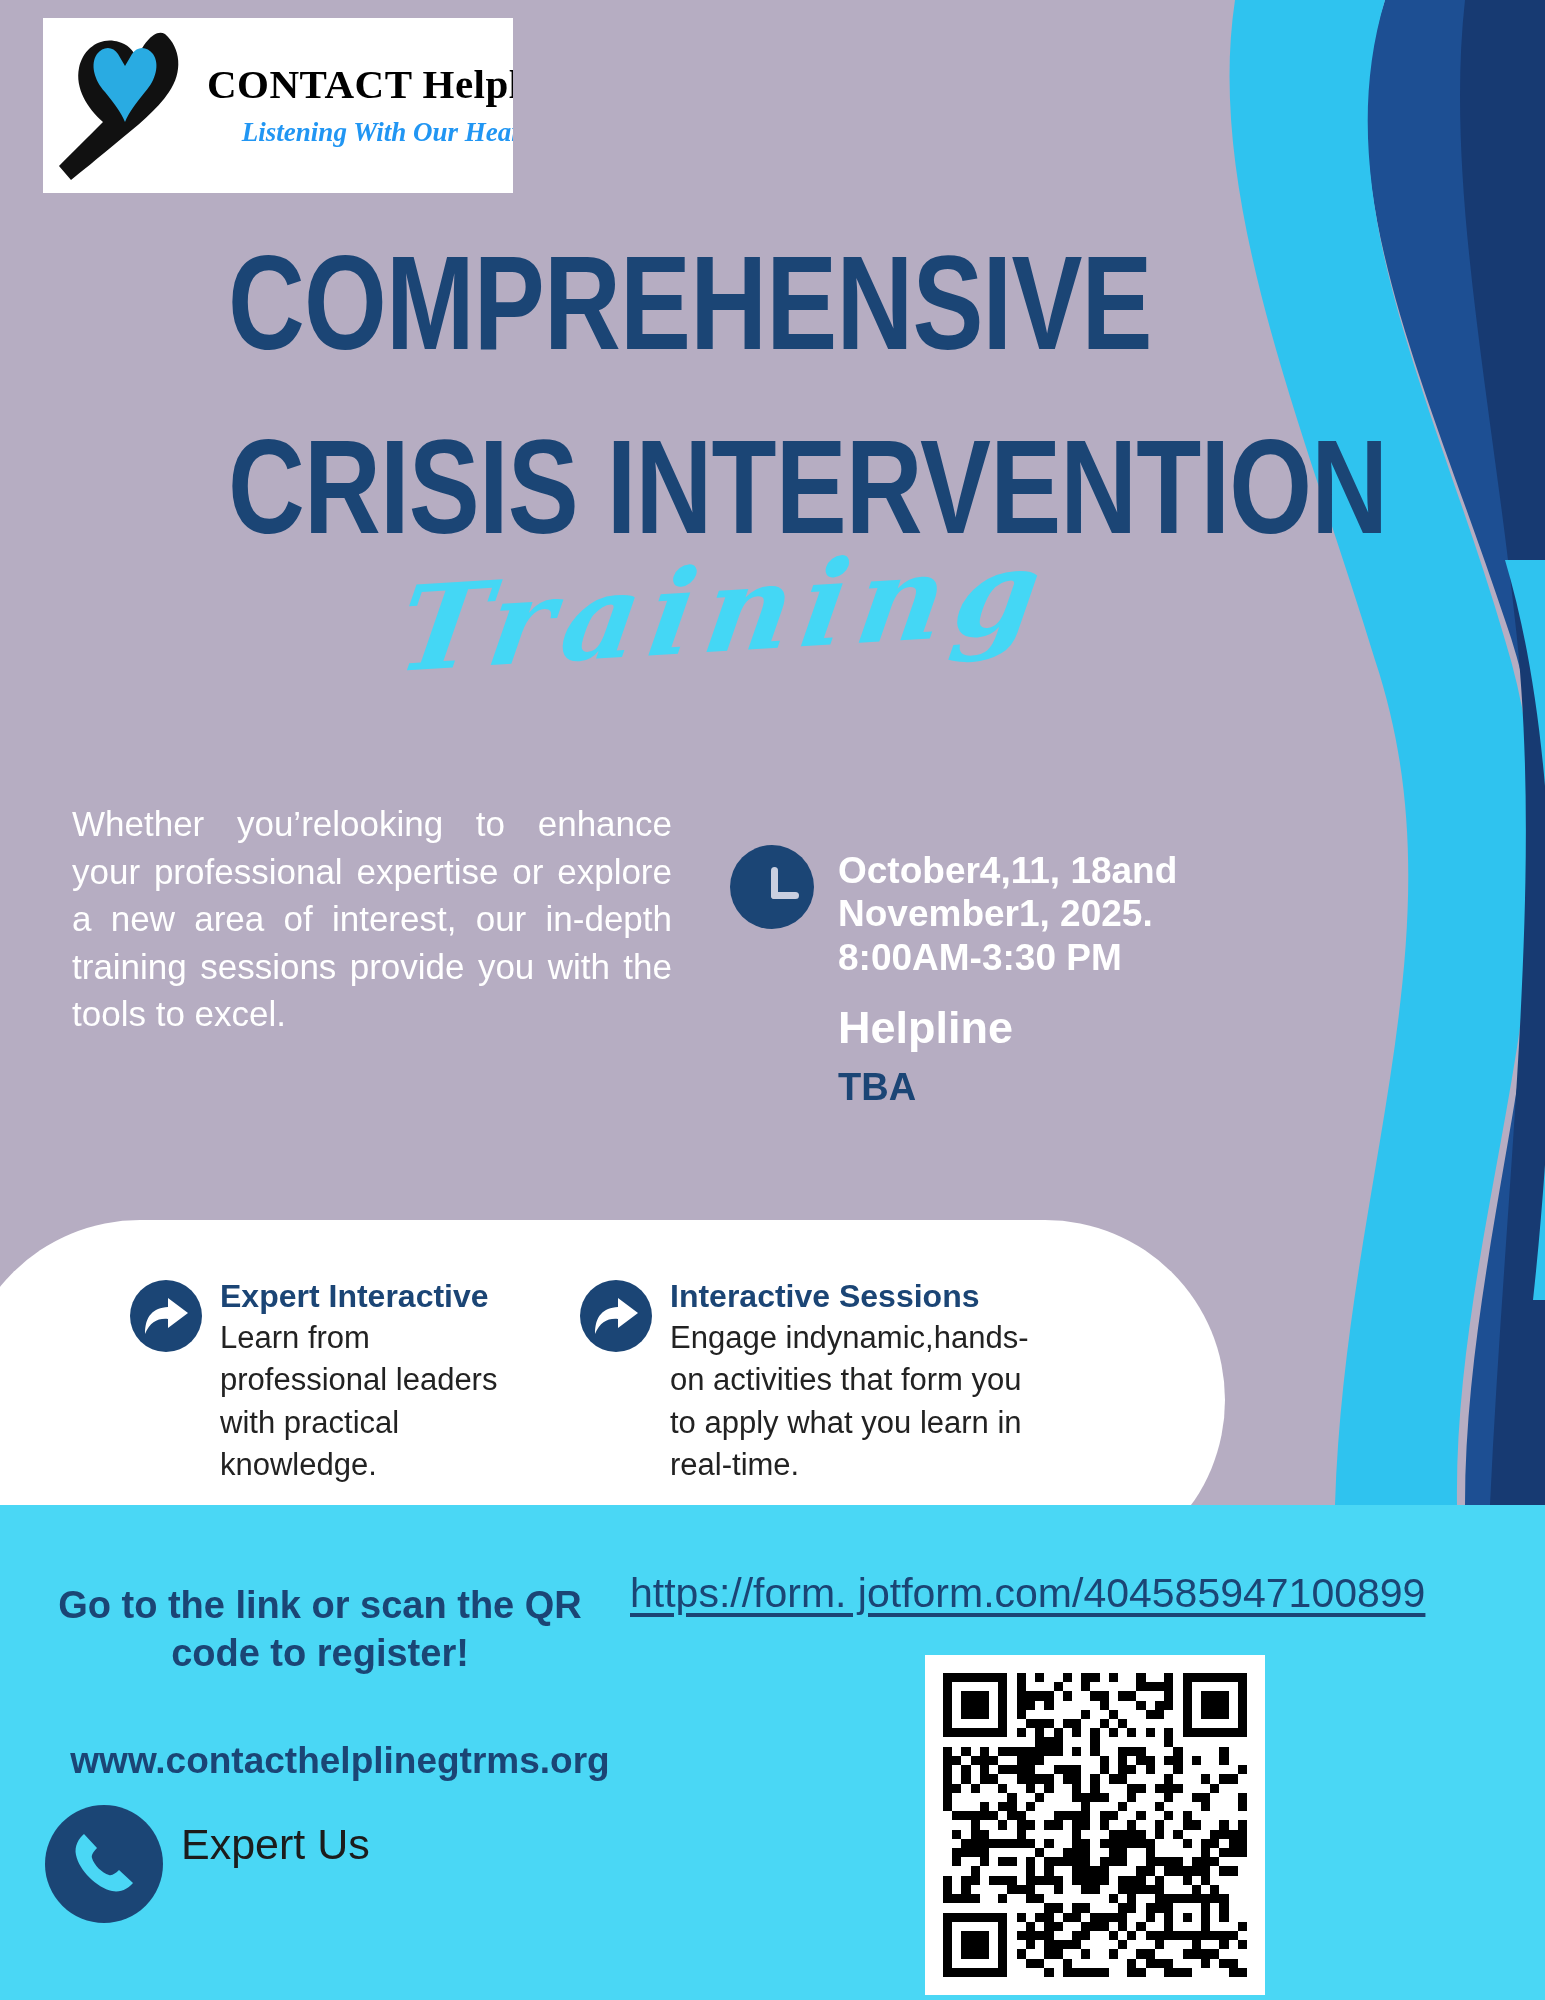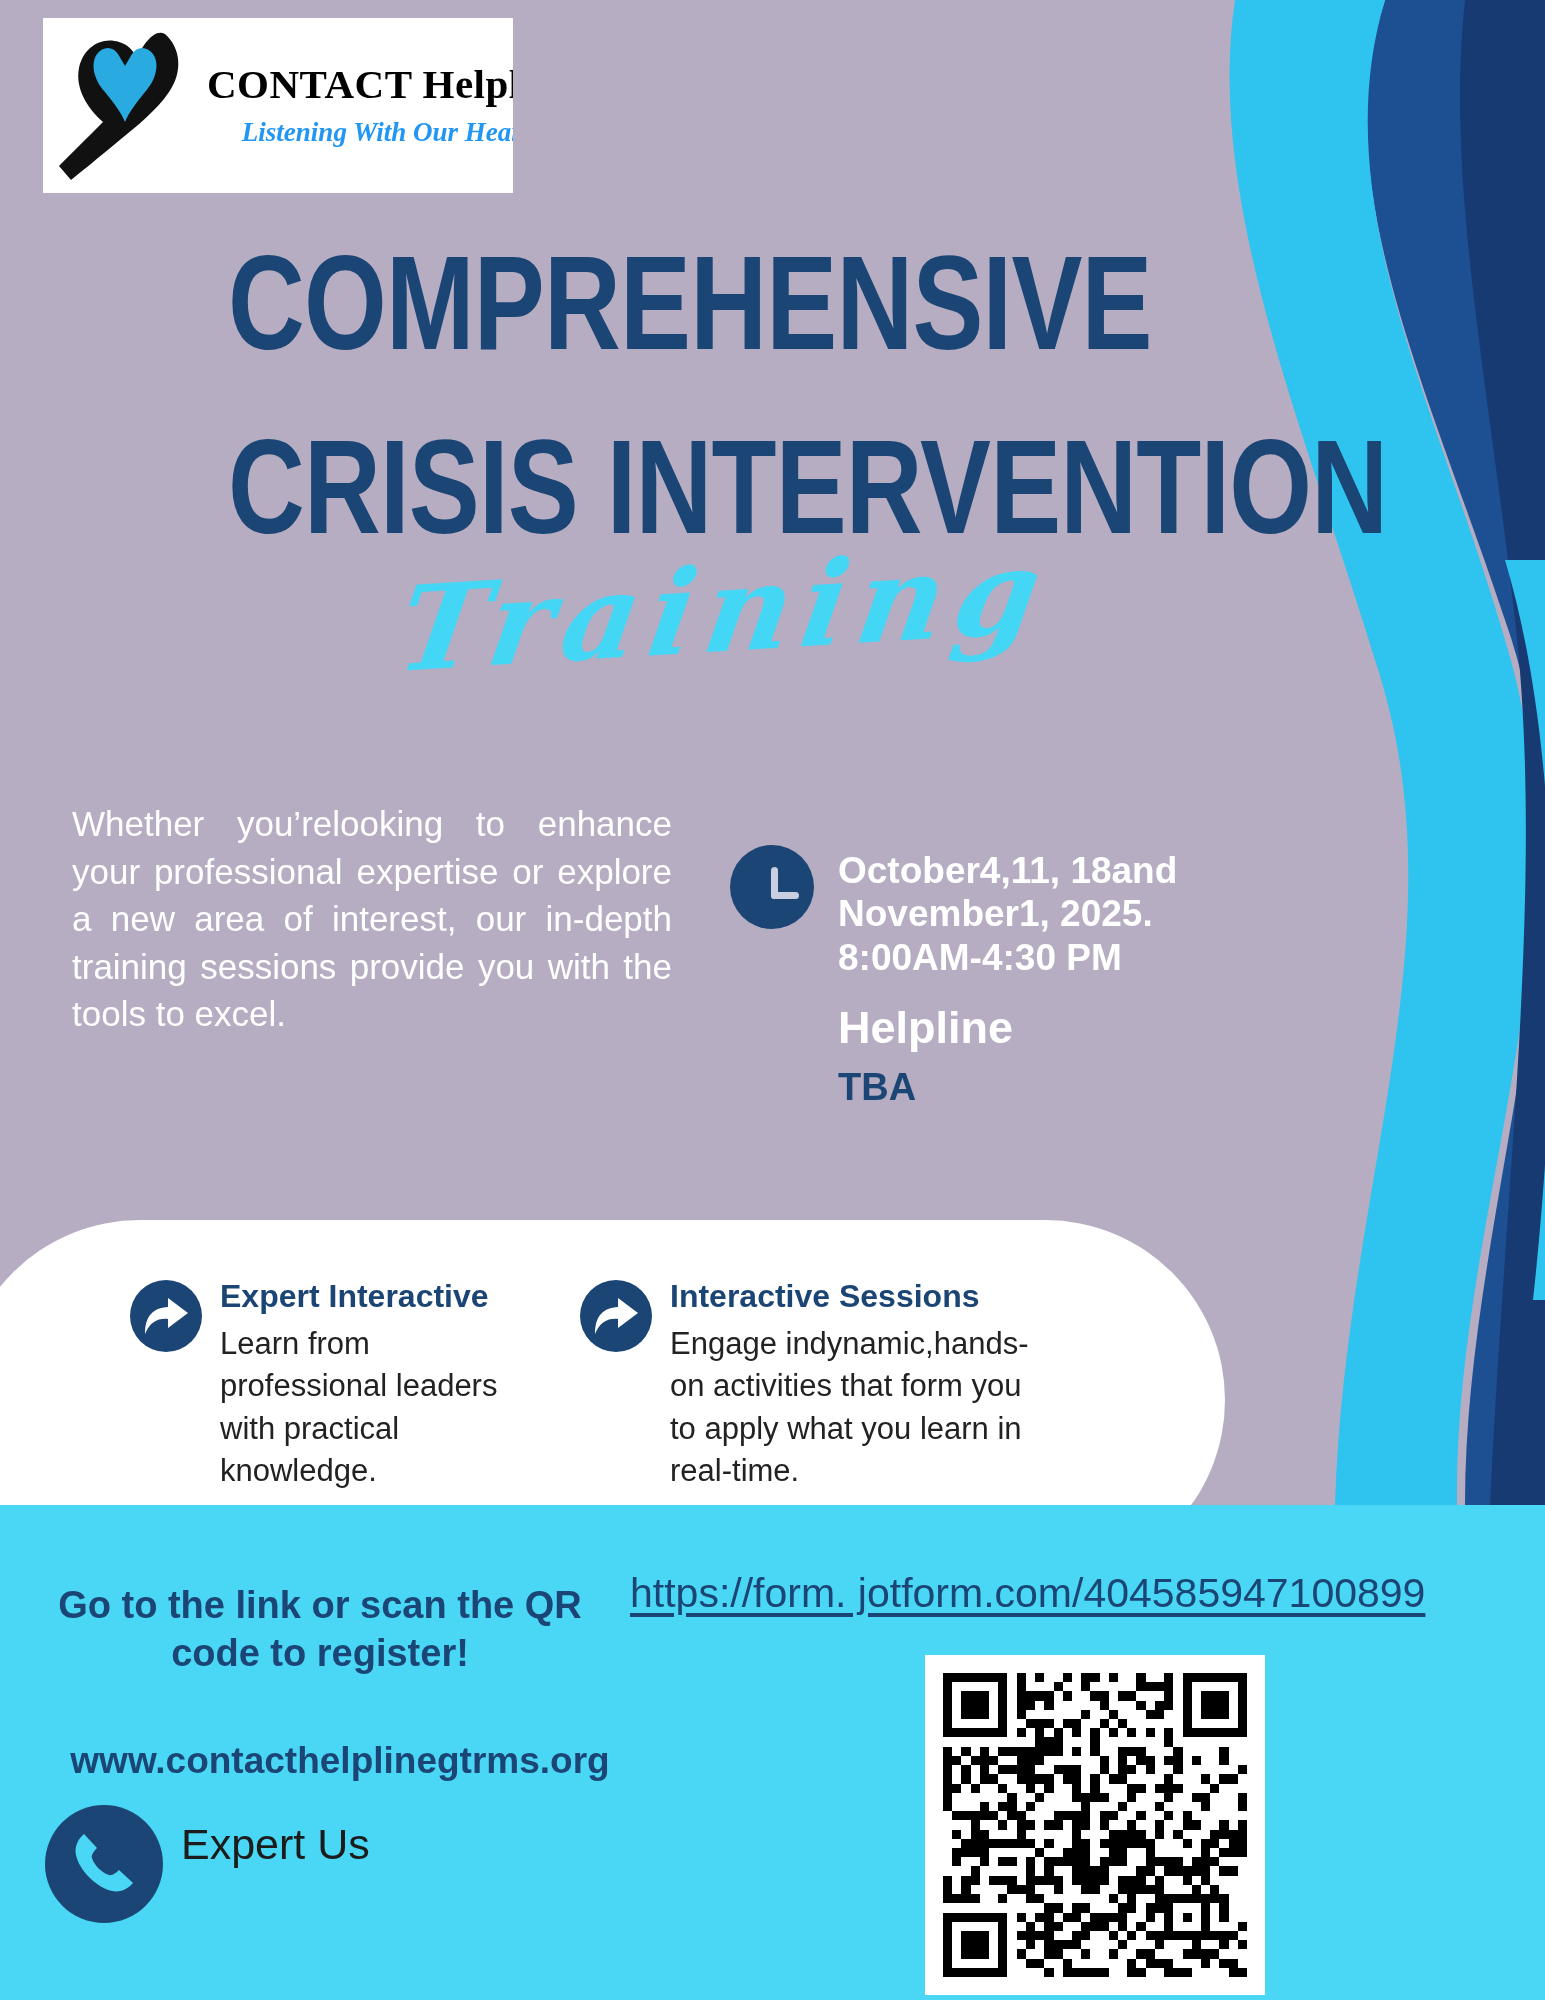--- a/index.html
+++ b/index.html
@@ -111,21 +111,21 @@
   }
   .feature { display:flex; gap:18px; }
   .feature.f1 { width:380px; }
   .feature.f2 { width:470px; }
   .arrow-badge {
     flex:0 0 72px; width:72px; height:72px; border-radius:50%;
     background:#1b4575; position:relative; margin-top:2px;
   }
   .arrow-badge svg { position:absolute; left:14px; top:16px; }
   .feat-title { color:#1b4575; font-weight:bold; font-size:32px; line-height:1.15; }
-  .feat-body { color:#222; font-size:31px; line-height:1.37; margin-top:8px; }
+  .feat-body { color:#222; font-size:31px; line-height:1.37; margin-top:2px; }
 
   
   .band {
     position:absolute; left:0; top:1505px; width:1545px; height:495px;
     background:#4ad7f5;
   }
   .band-notch {
     position:absolute; left:0; top:1505px; width:1260px; height:90px;
     background:#4ad7f5;
   }
@@ -203,21 +203,21 @@
   <div class="script-word">Training</div>
 
   <p class="intro">Whether you’relooking to enhance your professional expertise or explore a new area of interest, our in-depth training sessions provide you with the tools to excel.</p>
 
   <div class="when">
     <div class="clock-badge">
       <span class="hand-v"></span>
         <span class="hand-h"></span>
     </div>
     <div class="when-text">
-      <div class="dates">October4,11, 18and November1, 2025. 8:00AM-4:30 PM</div>
+      <div class="dates">October4,11, 18and November1, 2025. 8:00AM-3:30 PM</div>
       <div class="loc-label">Helpline</div>
       <div class="loc-val">TBA</div>
     </div>
   </div>
 
   <div class="card">
     <div class="feature f1">
       <div class="arrow-badge">
         <svg width="44" height="40" viewBox="0 0 44 40" aria-hidden="true">
           <path d="M24,2 L44,17 L24,32 L24,23 C14,22 6,26 1,38 C1,20 9,12 24,11 Z" fill="#ffffff"></path>

